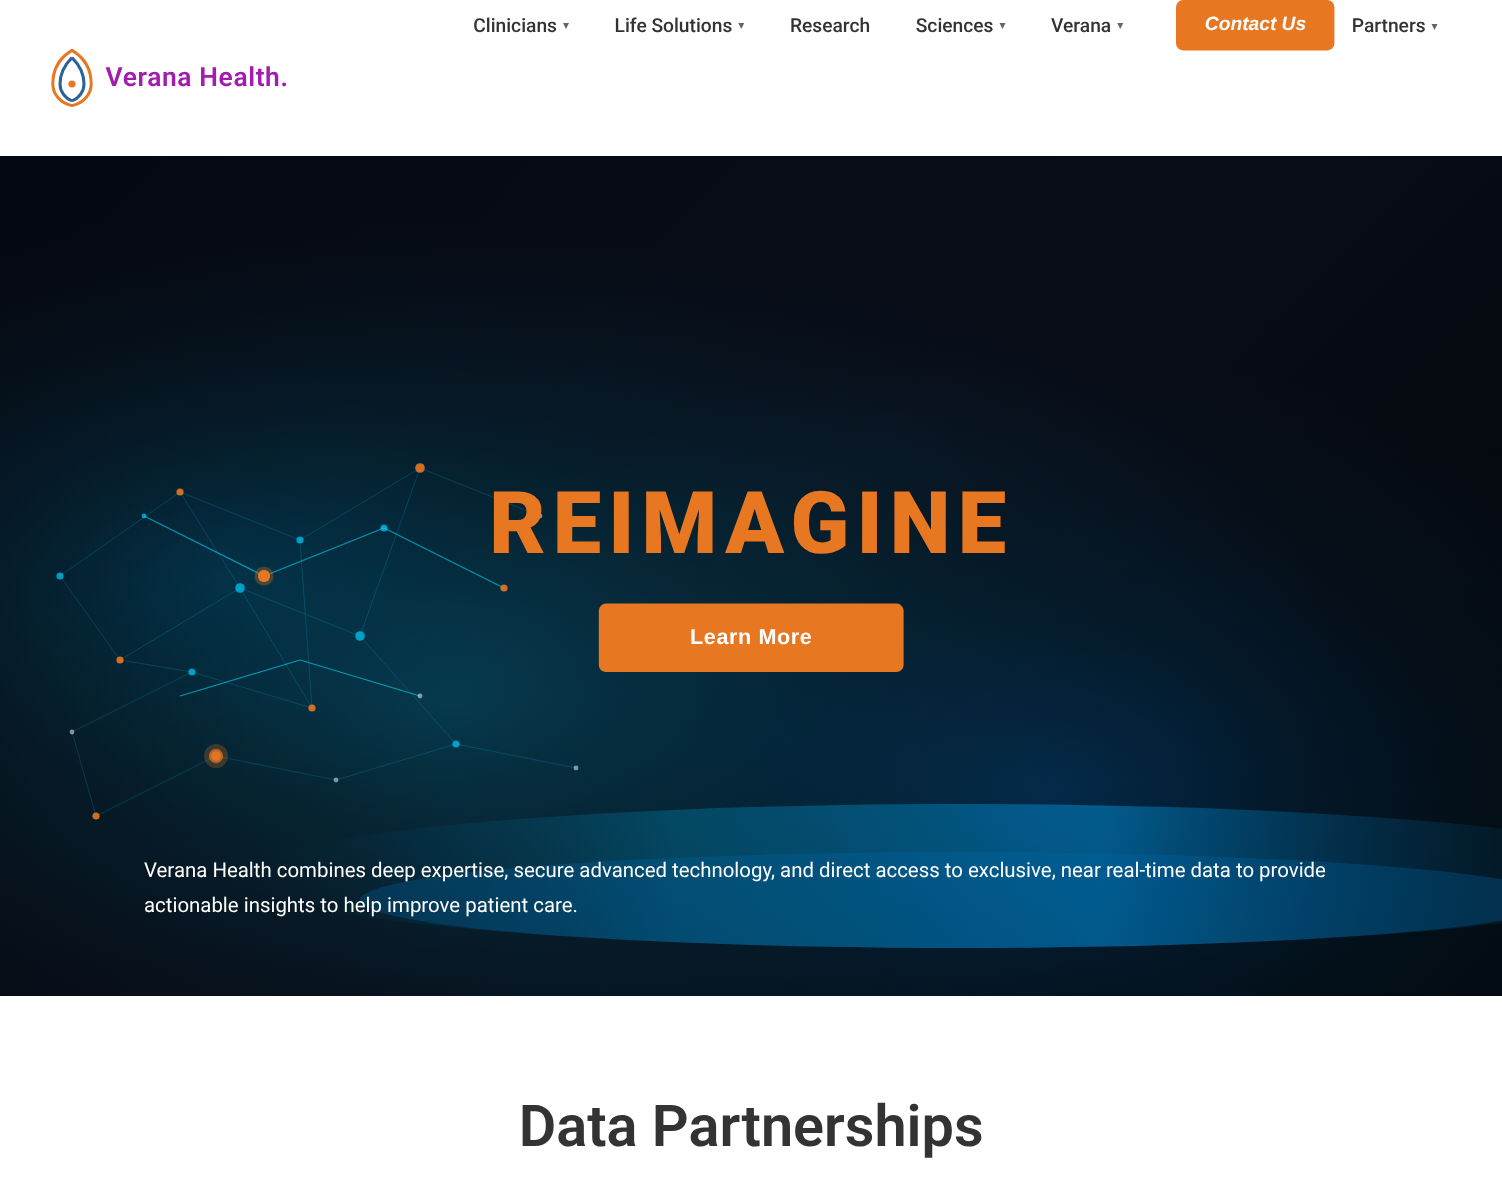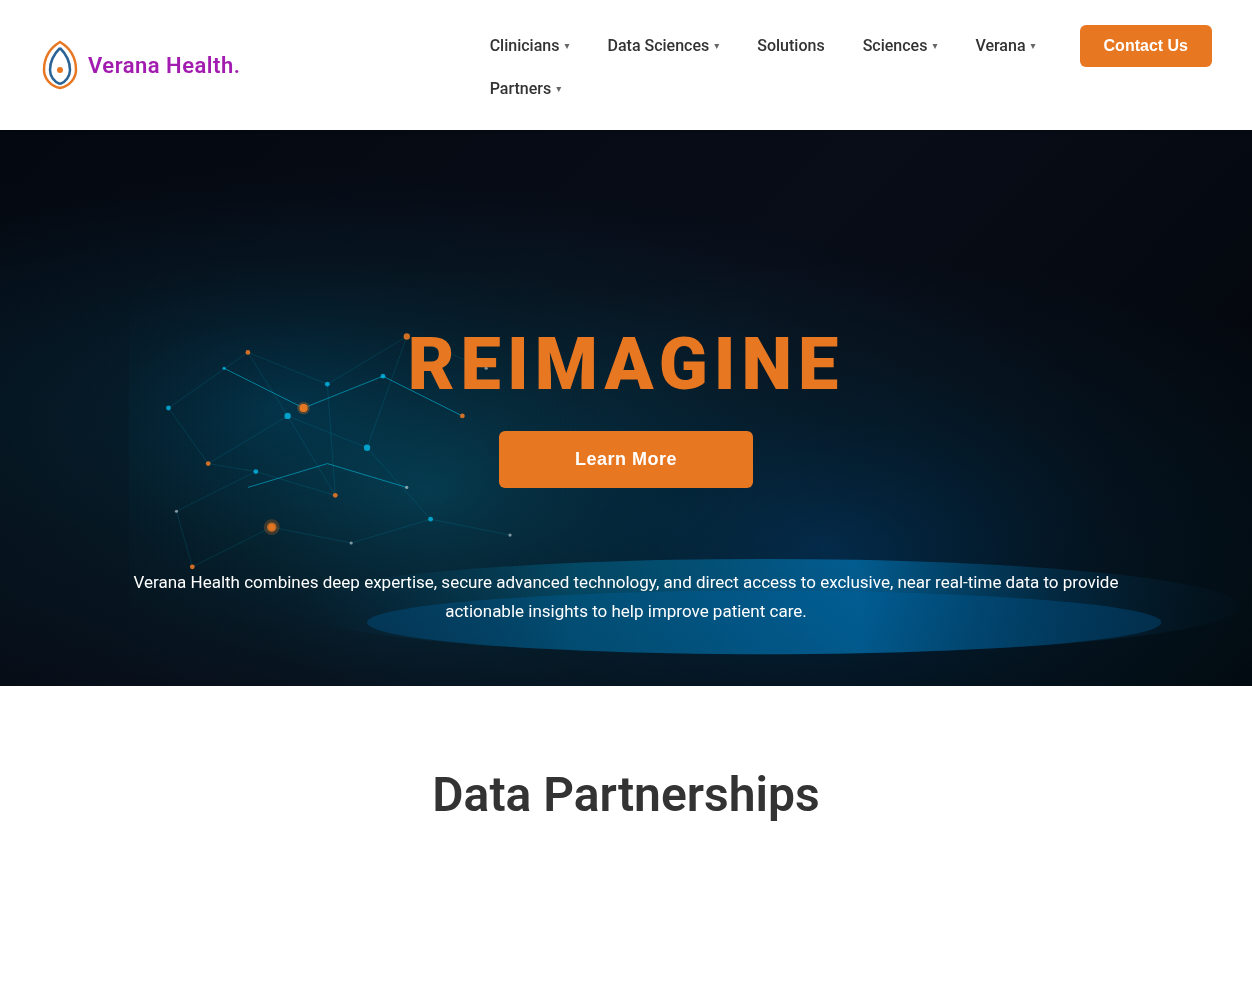--- a/index.html
+++ b/index.html
@@ -44,21 +44,21 @@
       font-size: 22px;
       font-weight: 600;
       color: #a21caf;
       letter-spacing: 0.5px;
     }
 
     .nav-area {
       display: flex;
       align-items: flex-start;
       gap: 0;
-      flex-direction: column;
+      flex-direction: row;
       height: 100%;
       justify-content: center;
     }
 
     .nav-row {
       display: flex;
       align-items: center;
       gap: 10px;
     }
 
@@ -91,27 +91,28 @@
       background: #e87722;
       color: white;
       border: none;
       border-radius: 6px;
       padding: 12px 24px;
       font-size: 16px;
       font-weight: 600;
       cursor: pointer;
       white-space: nowrap;
       margin-left: 20px;
+      font-style: italic;
     }
 
     
     .hero {
       position: relative;
       width: 1252px;
-      height: 556px;
+      height: 700px;
       background: #14532d;
       display: flex;
       flex-direction: column;
       align-items: center;
       justify-content: center;
       overflow: hidden;
     }
 
     .hero-bg {
       position: absolute;
@@ -161,21 +162,20 @@
       cursor: pointer;
       letter-spacing: 0.5px;
     }
 
     .hero-description {
       position: absolute;
       bottom: 60px;
       left: 0;
       right: 0;
       z-index: 5;
-      text-align: center;
       padding: 0 120px;
     }
 
     .hero-description-text {
       font-size: 17px;
       color: #ffffff;
       line-height: 1.7;
       font-weight: 400;
     }
 
@@ -218,26 +218,26 @@
 
   <div class="nav-area">
     <div class="nav-row">
 
       <a class="nav-item">
         <span>Clinicians</span>
         <span class="nav-chevron">▾</span>
       </a>
 
       <a class="nav-item">
-        <span>Data Sciences</span>
-        <span class="nav-chevron">▾</span>
-      </a>
-
-      <a class="nav-item">
-        <span>Solutions</span>
+        <span>Life Solutions</span>
+        <span class="nav-chevron">▾</span>
+      </a>
+
+      <a class="nav-item">
+        <span>Research</span>
       </a>
 
       <a class="nav-item">
         <span>Sciences</span>
         <span class="nav-chevron">▾</span>
       </a>
 
       <a class="nav-item">
         <span>Verana</span>
         <span class="nav-chevron">▾</span>

